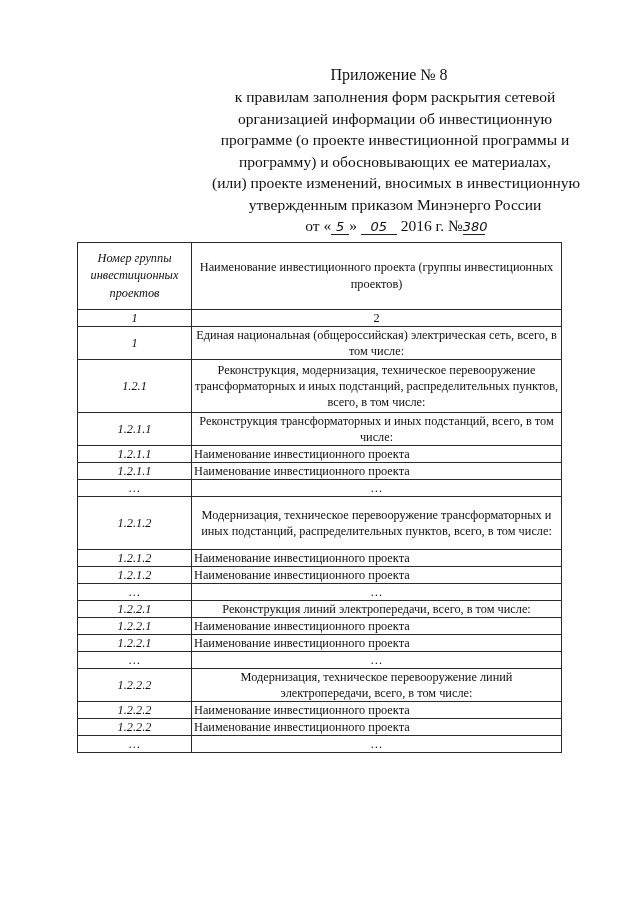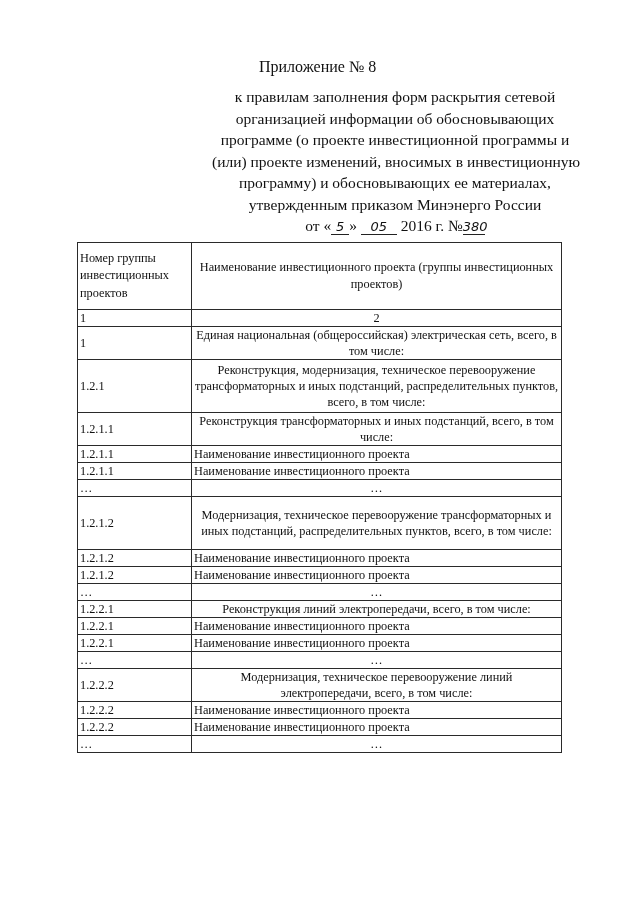--- a/index.html
+++ b/index.html
@@ -1,53 +1,53 @@
 <!DOCTYPE html>
 <html><head>
   <meta charset="utf-8">
   <style>
     html, body { margin: 0; padding: 0; background: #ffffff; }
     body { width: 640px; height: 905px; position: relative; overflow: hidden;
       font-family: "Liberation Serif", "DejaVu Serif", serif; color: #111; }
     .appendix-title { position: absolute; top: 58px; left: 0; width: 640px;
       text-align: center; font-size: 16px; padding-left: 138px; box-sizing: border-box; }
-    .appendix-title .title-text { display: inline-block; width: 260px; text-align: left; }
+    .appendix-title .title-text { display: inline-block; width: 260px; text-align: center; margin-top: 8px; }
     .preamble { position: absolute; top: 86px; left: 212px; width: 366px;
       text-align: center; font-size: 15.5px; line-height: 21.5px; }
     .preamble .line { display: block; white-space: nowrap; }
     .hand { font-family: "DejaVu Sans", sans-serif; font-style: italic; font-size: 13px;
       display: inline-block; border-bottom: 1px solid #222; text-align: center; line-height: 14px; }
     .hand.day { width: 18px; }
     .hand.month { width: 36px; }
     .hand.num { width: 22px; }
     table.projects { position: absolute; top: 242px; left: 77px; width: 485px;
       border-collapse: collapse; font-size: 12.3px; }
     table.projects td { border: 1.6px solid #2a2a2a; padding: 0 2px; vertical-align: middle;
       line-height: 16px; }
-    table.projects td.num { width: 109px; text-align: left; }
+    table.projects td.num { width: 109px; text-align: center; font-style: italic; }
     table.projects td.name { text-align: center; }
     table.projects td.name.left { text-align: left; }
     table.projects tr.header td { height: 66px; font-size: 12.3px; line-height: 17.5px; }
     table.projects tr.h1 td { height: 14px; }
     table.projects tr.h2 td { height: 31px; }
     table.projects tr.h3 td { height: 52px; }
   </style>
 </head>
 <body>
 
 <div class="appendix-title">
   <span class="title-text">Приложение  № 8</span>
 </div>
 
 <div class="preamble">
   <span class="line">к правилам заполнения форм раскрытия сетевой</span>
-  <span class="line">организацией информации об обосновывающих</span>
+  <span class="line">организацией информации об инвестиционную</span>
   <span class="line">программе (о проекте инвестиционной программы и</span>
+  <span class="line">программу) и обосновывающих ее материалах,</span>
   <span class="line">(или) проекте изменений, вносимых в инвестиционную</span>
-  <span class="line">программу) и обосновывающих ее материалах,</span>
   <span class="line">утвержденным приказом Минэнерго России</span>
   <span class="line"><span>от «</span><span class="hand day">5</span><span>» </span><span class="hand month">05</span><span> 2016 г. №</span><span class="hand num">380</span></span>
 </div>
 
 <table class="projects">
   <tbody id="tbody">
     <tr class="header">
       <td class="num">Номер группы инвестиционных проектов</td>
       <td class="name">Наименование инвестиционного проекта (группы инвестиционных проектов)</td>
     </tr>

